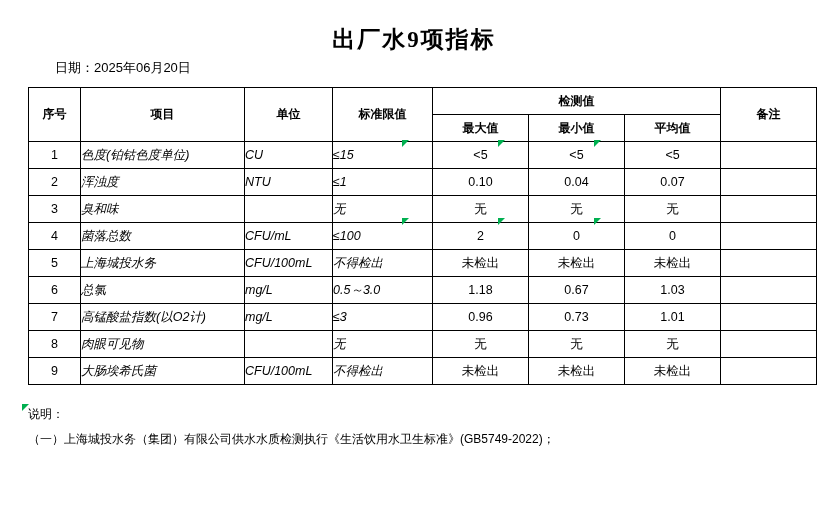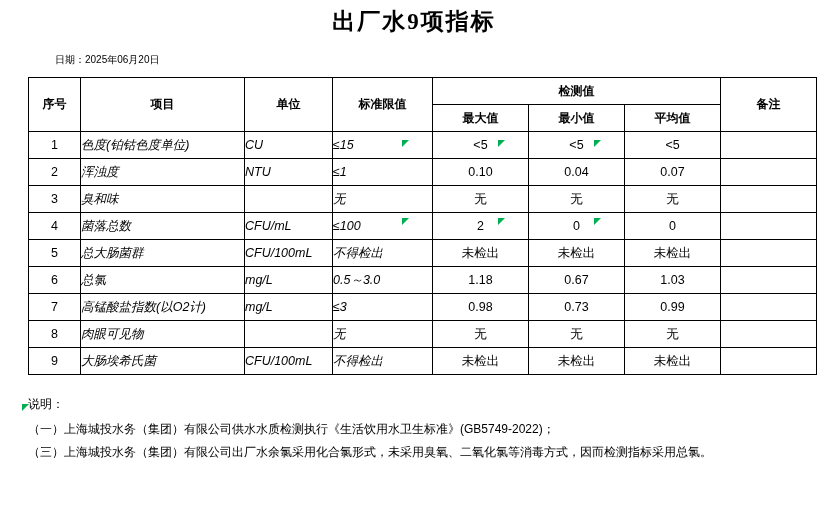--- a/index.html
+++ b/index.html
@@ -19,27 +19,27 @@
     width: 828px;
     height: 526px;
     position: relative;
     box-sizing: border-box;
   }
   .title {
     text-align: center;
     font-size: 23px;
     font-weight: bold;
     letter-spacing: 2px;
-    padding-top: 6px;
+    padding-top: 24px;
     font-family: "Liberation Serif", serif;
   }
   .date-line {
-    font-size: 10px;
+    font-size: 13px;
     margin-left: 55px;
-    margin-top: 16px;
+    margin-top: 4px;
     font-family: "Liberation Sans", sans-serif;
   }
   table.report {
     border-collapse: collapse;
     margin-left: 28px;
     margin-top: 10px;
     width: 772px;
     table-layout: fixed;
   }
   table.report th, table.report td {
@@ -156,21 +156,21 @@
         <td class="l">菌落总数</td>
         <td class="l">CFU/mL</td>
         <td class="l">≤100</td>
         <td class="c">2</td>
         <td class="c">0</td>
         <td class="c">0</td>
         <td class="c"></td>
       </tr>
       <tr>
         <td class="c">5</td>
-        <td class="l">总大肠菌群</td>
+        <td class="l">上海城投水务</td>
         <td class="l">CFU/100mL</td>
         <td class="l">不得检出</td>
         <td class="c">未检出</td>
         <td class="c">未检出</td>
         <td class="c">未检出</td>
         <td class="c"></td>
       </tr>
       <tr>
         <td class="c">6</td>
         <td class="l">总氯</td>
@@ -179,23 +179,23 @@
         <td class="c">1.18</td>
         <td class="c">0.67</td>
         <td class="c">1.03</td>
         <td class="c"></td>
       </tr>
       <tr>
         <td class="c">7</td>
         <td class="l">高锰酸盐指数(以O2计)</td>
         <td class="l">mg/L</td>
         <td class="l">≤3</td>
-        <td class="c">0.98</td>
+        <td class="c">0.96</td>
         <td class="c">0.73</td>
-        <td class="c">0.99</td>
+        <td class="c">1.01</td>
         <td class="c"></td>
       </tr>
       <tr>
         <td class="c">8</td>
         <td class="l">肉眼可见物</td>
         <td class="l"></td>
         <td class="l">无</td>
         <td class="c">无</td>
         <td class="c">无</td>
         <td class="c">无</td>
@@ -218,16 +218,15 @@
   <div class="green-mark gm2"></div>
   <div class="green-mark gm3"></div>
   <div class="green-mark gm4"></div>
   <div class="green-mark gm5"></div>
   <div class="green-mark gm6"></div>
   <div class="green-mark gm7"></div>
 
   <div class="notes">
     <div class="n-title">说明：</div>
     <div>（一）上海城投水务（集团）有限公司供水水质检测执行《生活饮用水卫生标准》(GB5749-2022)；</div>
-    <div>（三）上海城投水务（集团）有限公司出厂水余氯采用化合氯形式，未采用臭氧、二氧化氯等消毒方式，因而检测指标采用总氯。</div>
   </div>
 
 </div>
 
 </body></html>

